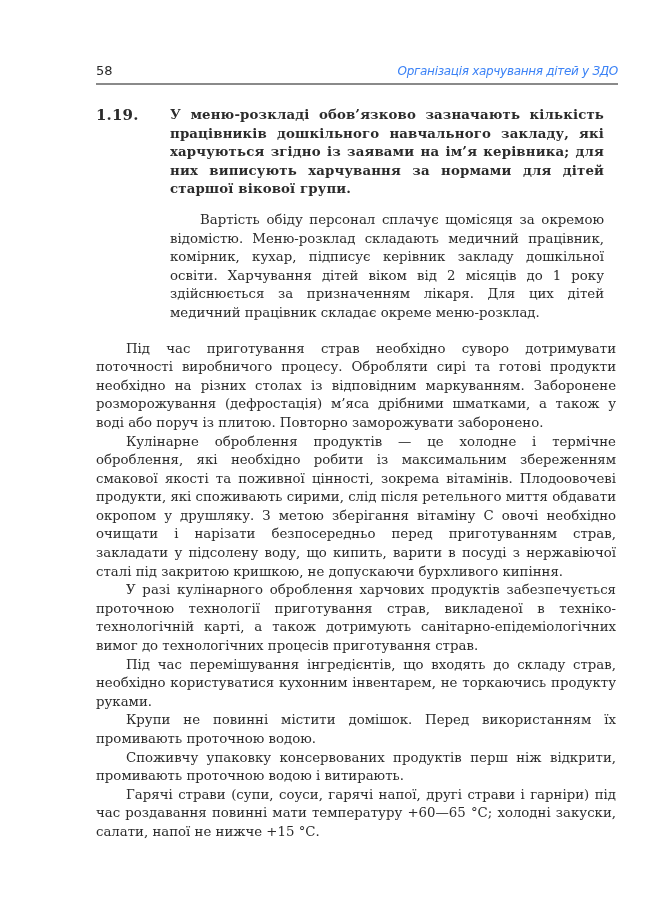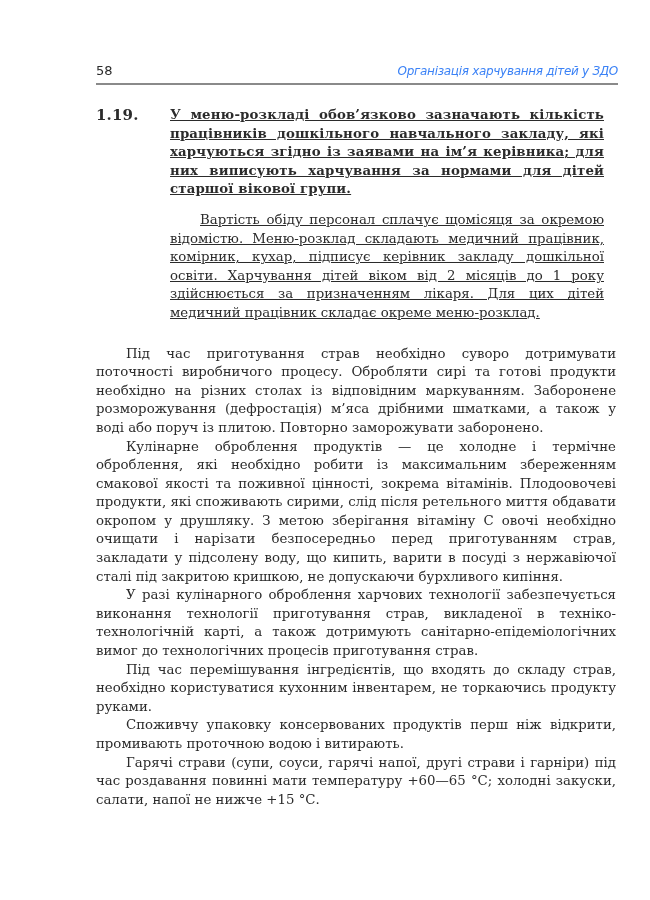--- a/index.html
+++ b/index.html
@@ -59,21 +59,20 @@
       color: #2b2b2b;
     }
     .box {
       position: relative;
       padding-left: 64px;
       font-weight: bold;
       font-size: 13.3px;
       letter-spacing: 0.15px;
       margin-left: -2px;
       text-align: justify;
-      text-decoration: underline;
     }
     .box .num {
       position: absolute;
       left: 2px;
       top: 0;
       font-weight: bold;
       font-size: 15px;
     }
     .box p {
       margin: 12px;
@@ -81,21 +80,21 @@
     }
     .box p.indent {
       text-indent: 30px;
       font-weight: normal;
       letter-spacing: 0;
     }
     .box p.boxbold {
       font-weight: bold;
     }
     .body-text {
-      margin-top: 22px;
+      margin-top: 17px;
     }
     .body-text p {
       margin: 0;
       text-indent: 30px;
       text-align: justify;
     }
   </style>
 </head>
 <body>
 
@@ -108,18 +107,19 @@
 <div class="content">
   <div class="box">
     <span class="num">1.19.</span>
     <p class="boxbold">У меню-розкладі обов’язково зазначають кількість працівників дошкільного навчального закладу, які харчуються згідно із заявами на ім’я керівника; для них виписують харчування за нормами для дітей старшої вікової групи.</p>
     <p class="indent">Вартість обіду персонал сплачує щомісяця за окремою відомістю. Меню-розклад складають медичний працівник, комірник, кухар, підписує керівник закладу дошкільної освіти. Харчування дітей віком від 2 місяців до 1 року здійснюється за призначенням лікаря. Для цих дітей медичний працівник складає окреме меню-розклад.</p>
   </div>
 
   <div class="body-text">
     <p>Під час приготування страв необхідно суворо дотримувати поточності виробничого процесу. Обробляти сирі та готові продукти необхідно на різних столах із відповідним маркуванням. Заборонене розморожування (дефростація) м’яса дрібними шматками, а також у воді або поруч із плитою. Повторно заморожувати заборонено.</p>
     <p>Кулінарне оброблення продуктів — це холодне і термічне оброблення, які необхідно робити із максимальним збереженням смакової якості та поживної цінності, зокрема вітамінів. Плодоовочеві продукти, які споживають сирими, слід після ретельного миття обдавати окропом у друшляку. З метою зберігання вітаміну С овочі необхідно очищати і нарізати безпосередньо перед приготуванням страв, закладати у підсолену воду, що кипить, варити в посуді з нержавіючої сталі під закритою кришкою, не допускаючи бурхливого кипіння.</p>
-    <p>У разі кулінарного оброблення харчових технології забезпечується виконання технології приготування страв, викладеної в техніко-технологічній карті, а також дотримують санітарно-епідеміологічних вимог до технологічних процесів приготування страв.</p>
+    <p>У разі кулінарного оброблення харчових продуктів забезпечується проточною технології приготування страв, викладеної в техніко-технологічній карті, а також дотримують санітарно-епідеміологічних вимог до технологічних процесів приготування страв.</p>
     <p>Під час перемішування інгредієнтів, що входять до складу страв, необхідно користуватися кухонним інвентарем, не торкаючись продукту руками.</p>
+    <p>Крупи не повинні містити домішок. Перед використанням їх промивають проточною водою.</p>
     <p>Споживчу упаковку консервованих продуктів перш ніж відкрити, промивають проточною водою і витирають.</p>
     <p>Гарячі страви (супи, соуси, гарячі напої, другі страви і гарніри) під час роздавання повинні мати температуру +60—65 °С; холодні закуски, салати, напої не нижче +15 °С.</p>
   </div>
 </div>
 
 </body></html>

